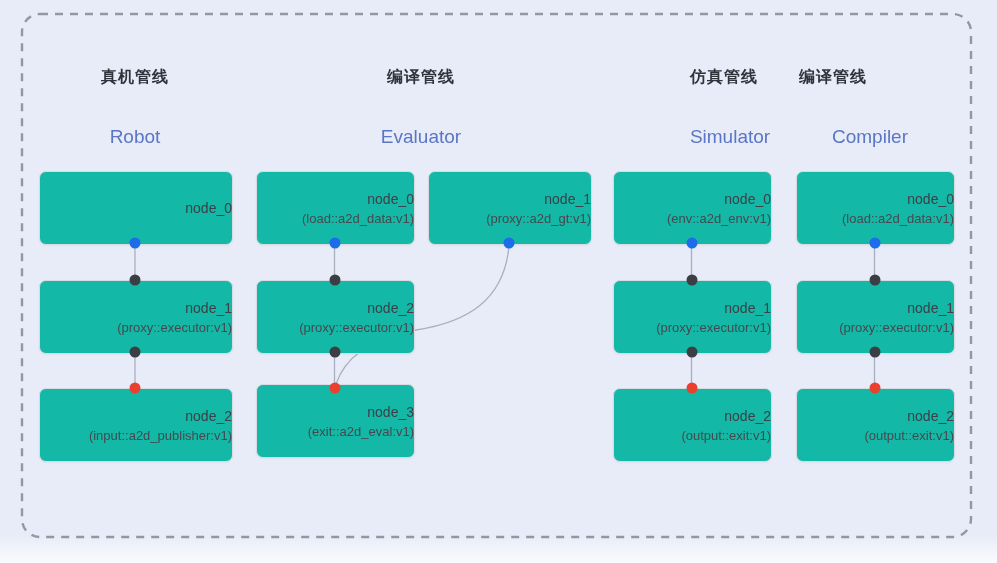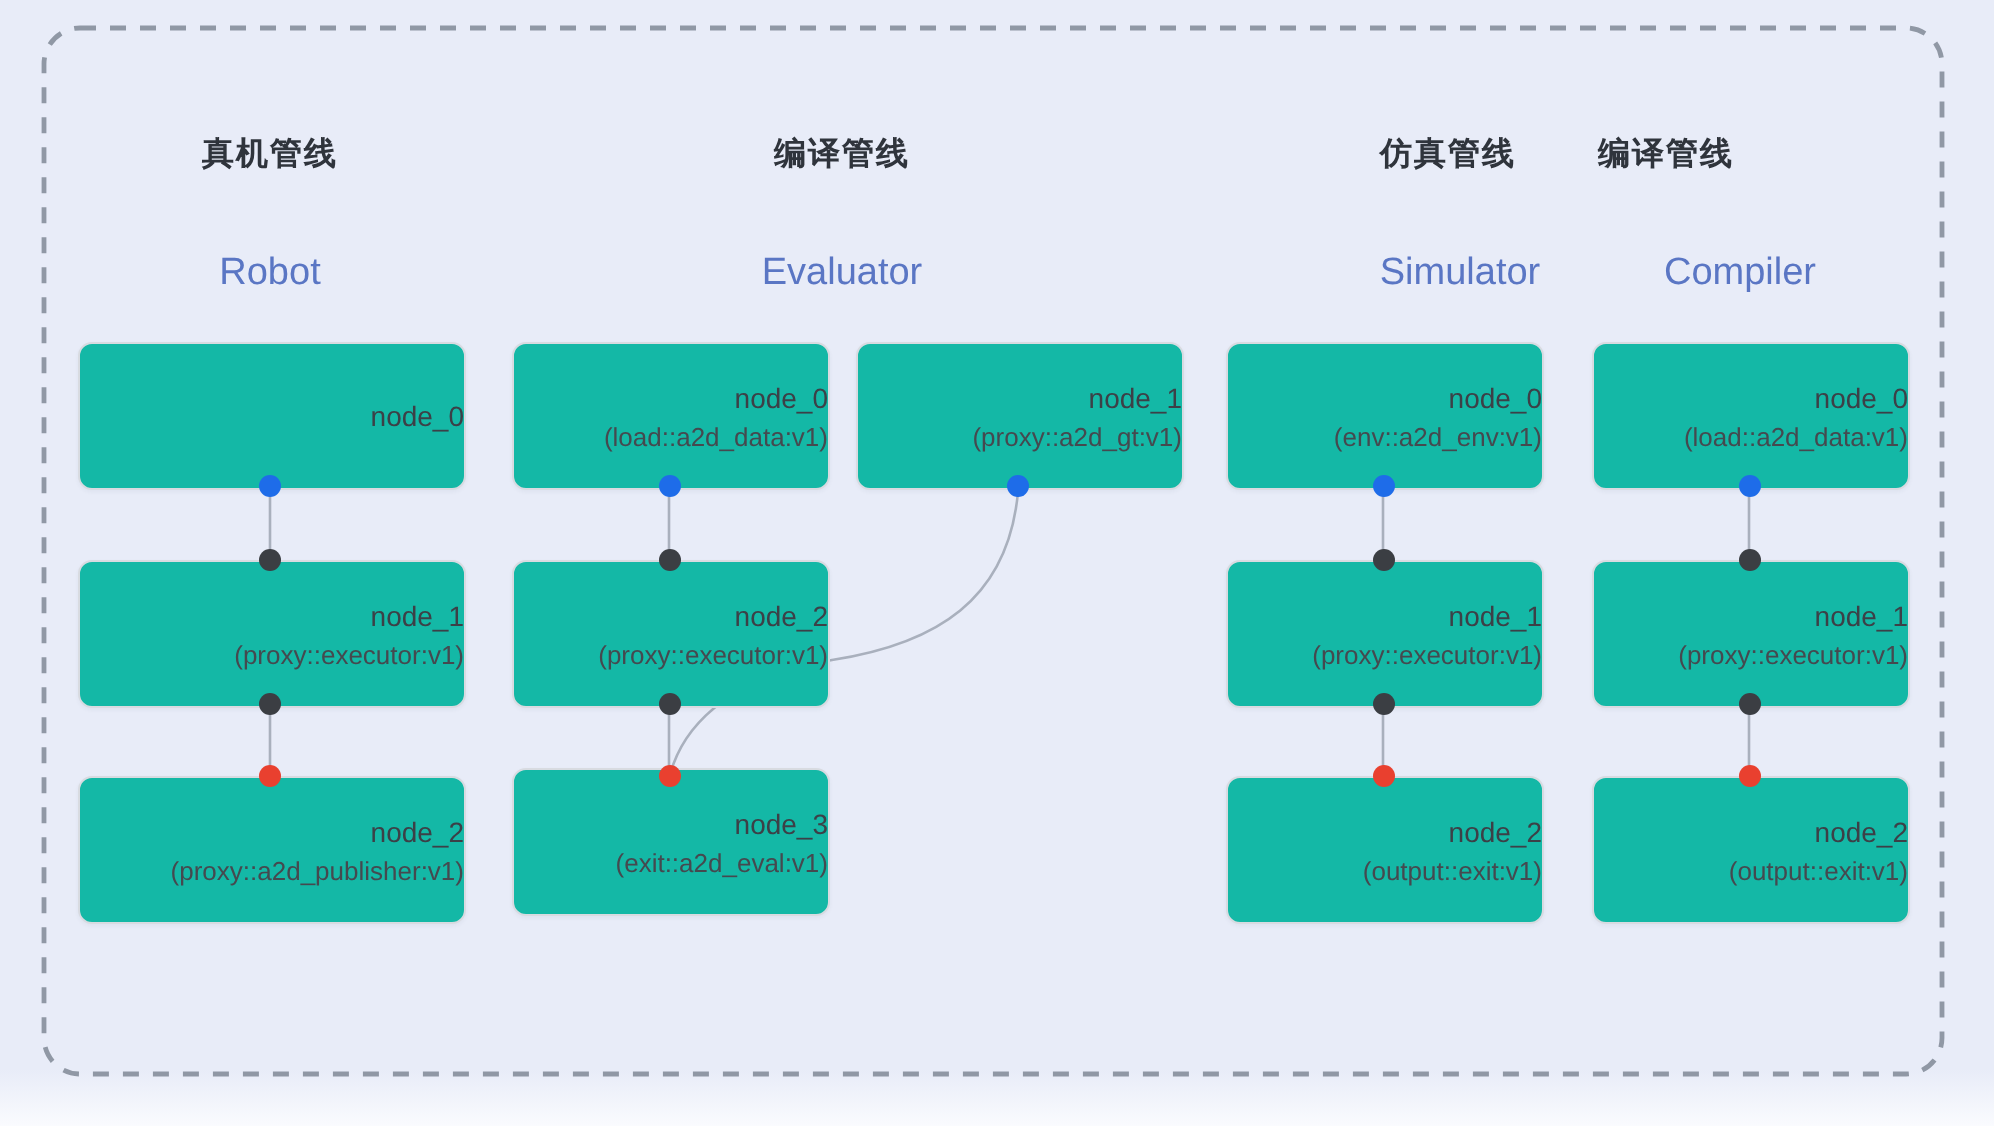--- a/index.html
+++ b/index.html
@@ -72,21 +72,21 @@
 
   <div class="node" style="left:39px;top:171px;width:192px">
     <div class="node-title">node_0</div>
   </div>
   <div class="node" style="left:39px;top:280px;width:192px">
     <div class="node-title">node_1</div>
     <div class="node-subtitle">(proxy::executor:v1)</div>
   </div>
   <div class="node" style="left:39px;top:388px;width:192px">
     <div class="node-title">node_2</div>
-    <div class="node-subtitle">(proxy::a2d_publisher:v1)</div>
+    <div class="node-subtitle">(input::a2d_publisher:v1)</div>
   </div>
 
   <div class="node" style="left:256px;top:171px;width:157px">
     <div class="node-title">node_0</div>
     <div class="node-subtitle">(load::a2d_data:v1)</div>
   </div>
   <div class="node" style="left:428px;top:171px;width:162px">
     <div class="node-title">node_1</div>
     <div class="node-subtitle">(proxy::a2d_gt:v1)</div>
   </div>

